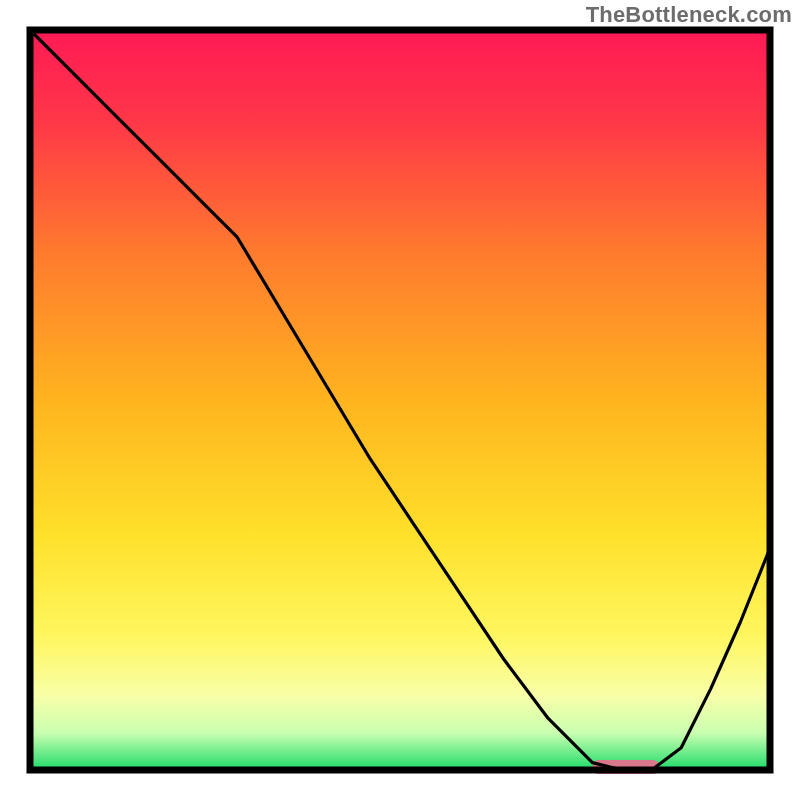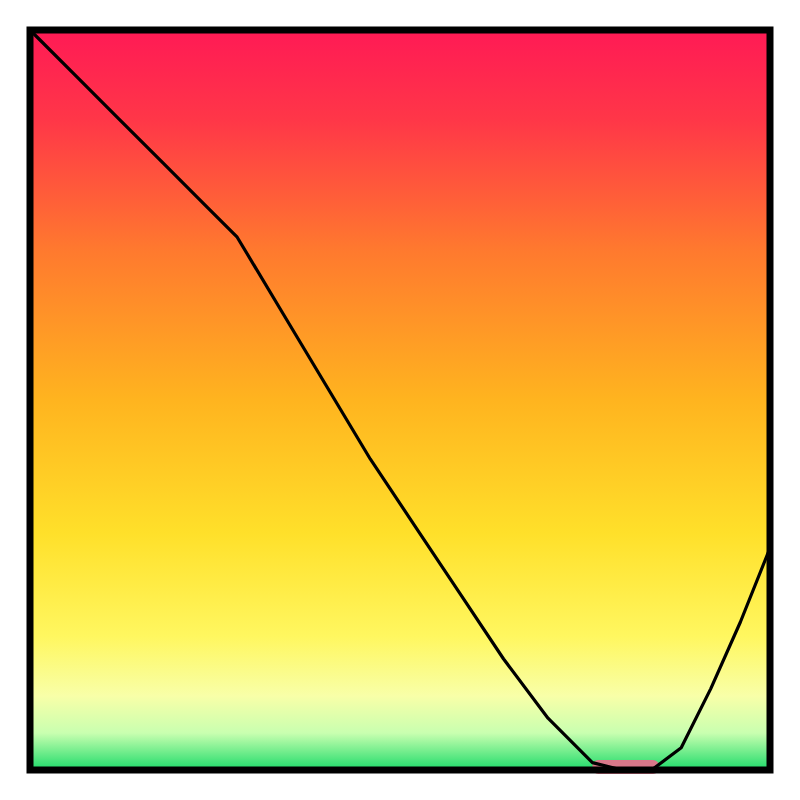--- a/index.html
+++ b/index.html
@@ -29,20 +29,21 @@
   svg.chart {
     position: absolute;
     top: 0;
     left: 0;
   }
 </style>
 </head>
 <body>
 <div class="container">
 
+  <div class="watermark">TheBottleneck.com</div>
 
   <svg class="chart" width="800" height="800" viewBox="0 0 800 800">
     <defs>
       <linearGradient id="heat" x1="0" y1="0" x2="0" y2="1">
         <stop offset="0%" stop-color="#ff1a55"></stop>
         <stop offset="12%" stop-color="#ff3648"></stop>
         <stop offset="30%" stop-color="#ff7a2e"></stop>
         <stop offset="50%" stop-color="#ffb41f"></stop>
         <stop offset="68%" stop-color="#ffe02a"></stop>
         <stop offset="82%" stop-color="#fff760"></stop>

